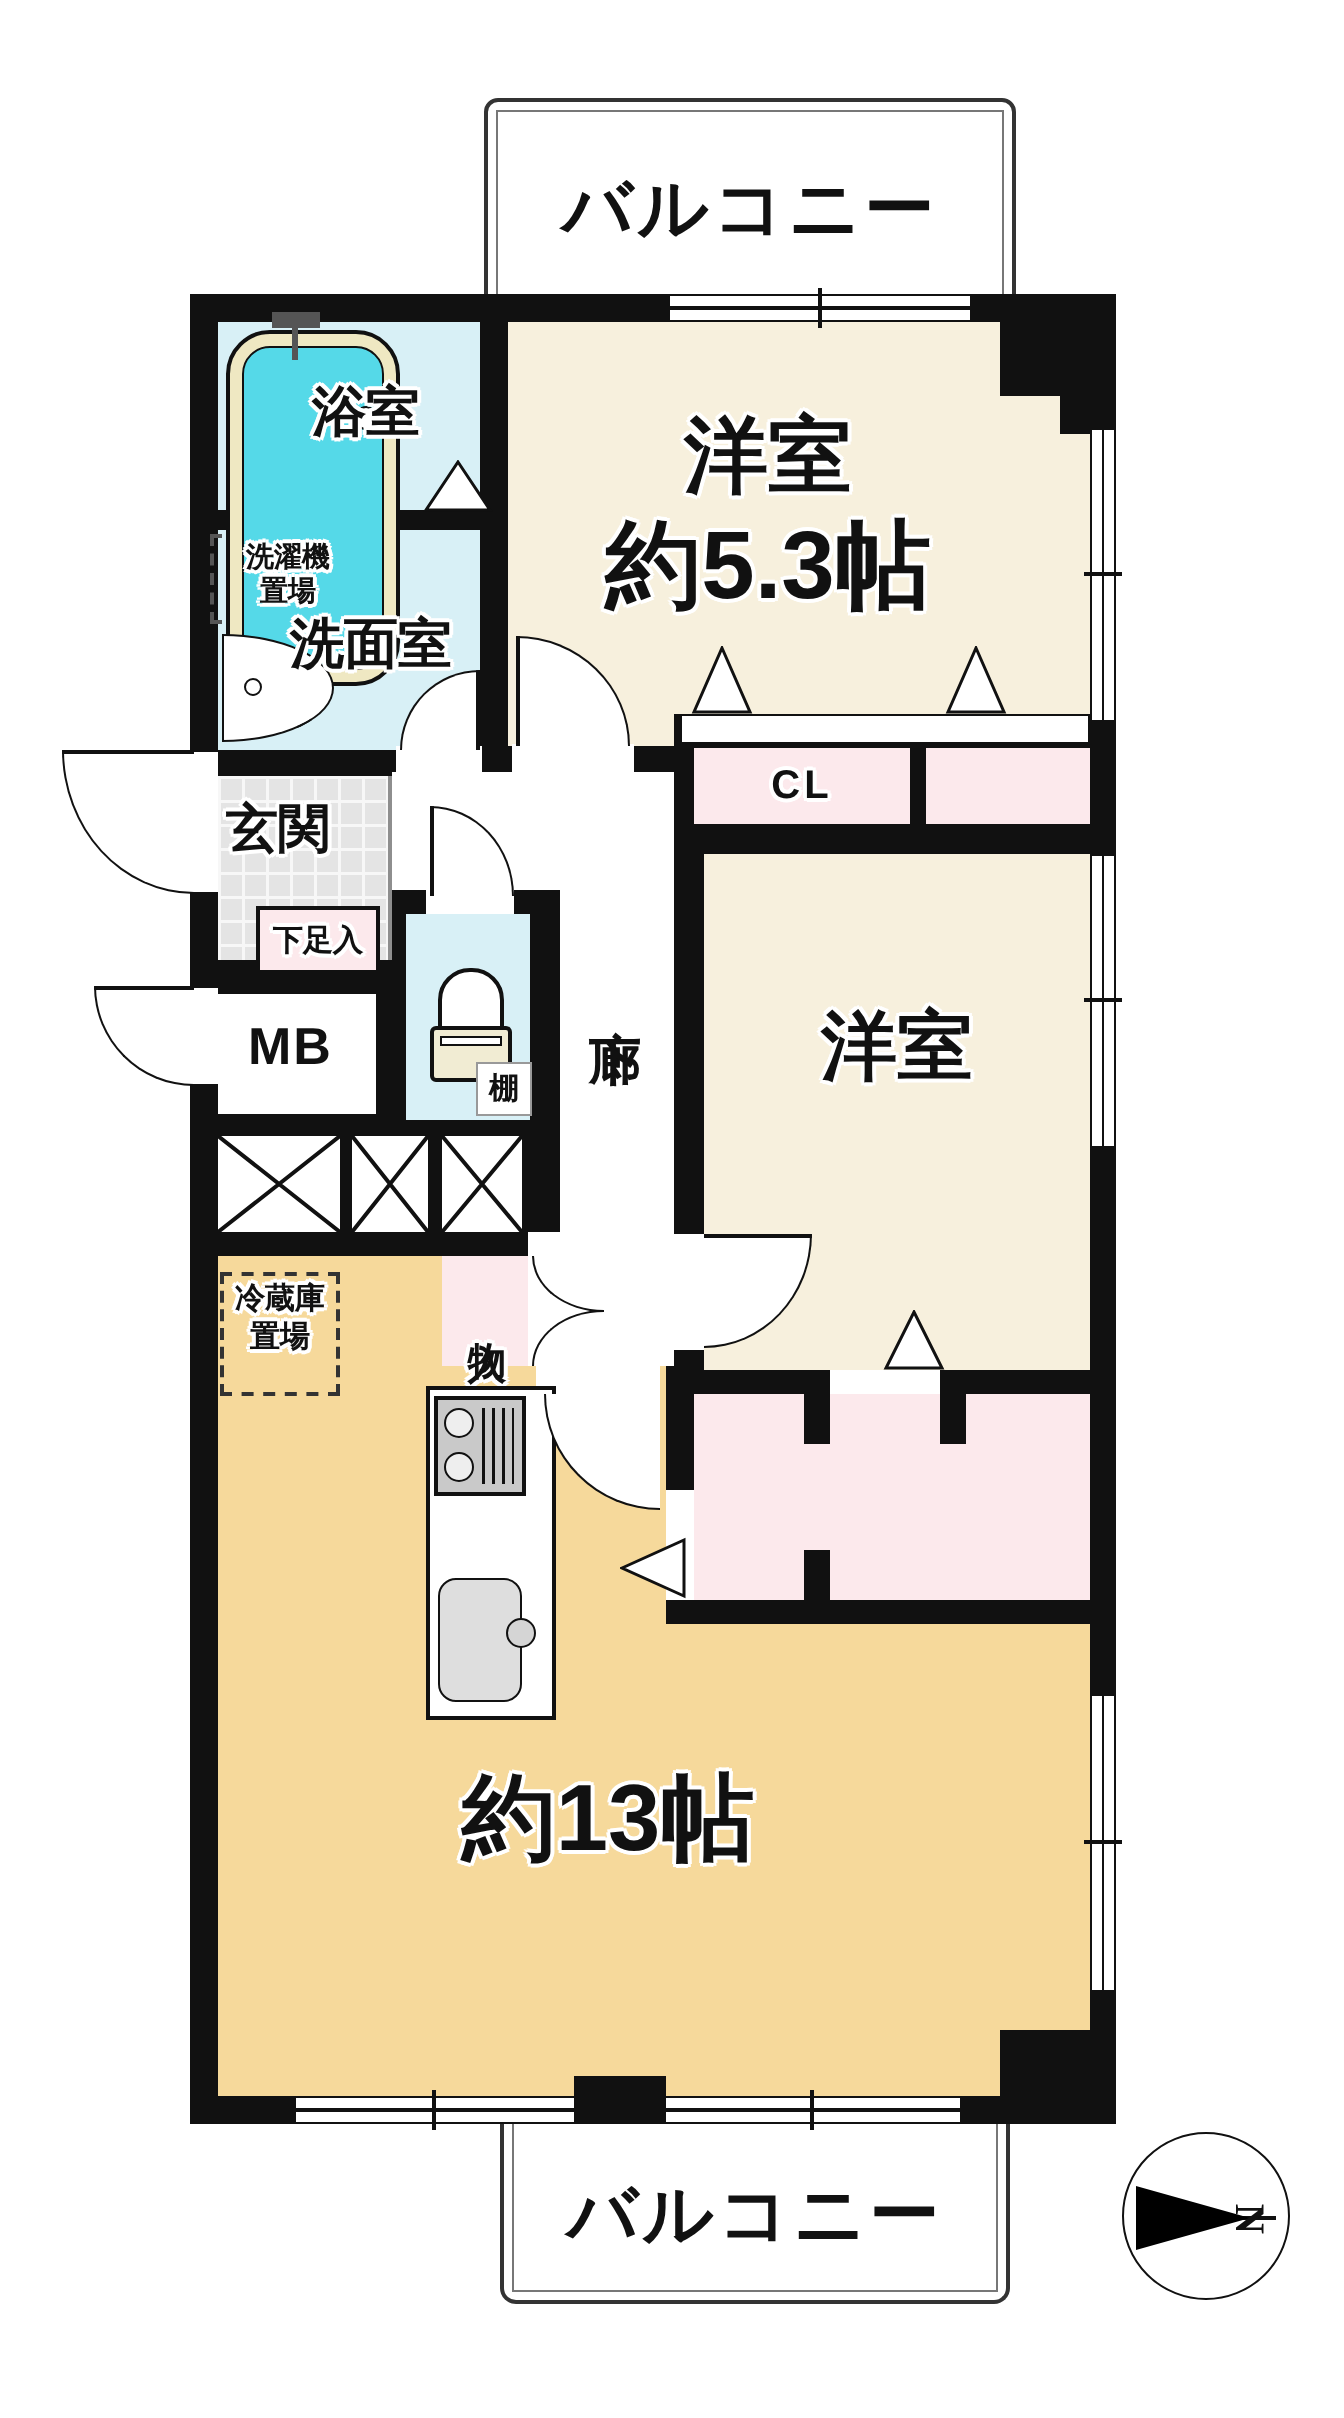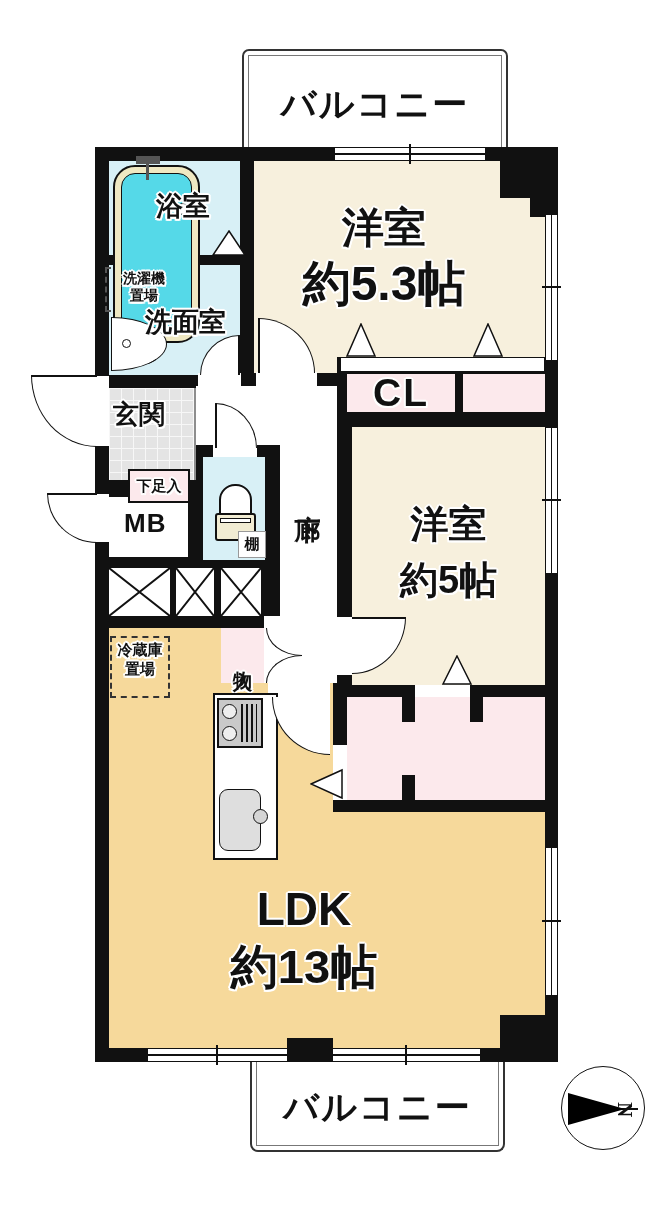--- a/index.html
+++ b/index.html
@@ -76,27 +76,27 @@
   <div class="a white" style="left:256px;top:372px;width:61px;height:14px"></div>
   <div class="a white" style="left:337px;top:617px;width:15px;height:58px"></div>
   <div class="a white" style="left:268px;top:683px;width:62px;height:14px"></div>
   <div class="a white" style="left:415px;top:685px;width:55px;height:12px"></div>
   <div class="a white" style="left:333px;top:745px;width:14px;height:55px"></div>
   <div class="a" style="left:95px;top:375px;width:14px;height:72px;background:#fff;border-top:1.5px solid #111;border-bottom:1.5px solid #111"></div>
   <div class="a" style="left:95px;top:493px;width:14px;height:50px;background:#fff;border-top:1.5px solid #111;border-bottom:1.5px solid #111"></div>
 
   <div class="a" style="left:340px;top:357px;width:205px;height:15px;background:#fff;border:1.5px solid #111"></div>
   <div class="a pink ctr" style="left:347px;top:374px;width:108px;height:38px">
-    <span class="lbl" style="font-size:39px;letter-spacing:2px">CL</span>
+    <span class="lbl" style="font-size:20px;letter-spacing:2px">CL</span>
   </div>
   <div class="a pink" style="left:463px;top:374px;width:82px;height:38px"></div>
   <div class="a pink ctr" style="left:221px;top:628px;width:43px;height:55px">
     <span class="lbl vert" style="font-size:19px">物入</span>
   </div>
-  <div class="a ctr" style="left:128px;top:469px;width:62px;height:34px;background:var(--pink,#fce9ec);border:2px solid #111">
+  <div class="a ctr" style="left:128px;top:453px;width:62px;height:34px;background:var(--pink,#fce9ec);border:2px solid #111">
     <span class="lbl" style="font-size:15px">下足入</span>
   </div>
   <div class="a" style="left:110px;top:636px;width:60px;height:62px;border:2px dashed #333"></div>
   <div class="a" style="left:105px;top:267px;width:48px;height:45px;border:2px dashed #555"></div>
   <div class="a" style="left:213px;top:693px;width:65px;height:167px;background:#fff;border:2px solid #111"></div>
 
   <div class="a wall" style="left:500px;top:147px;width:58px;height:51px"></div>
   <div class="a wall" style="left:530px;top:198px;width:28px;height:19px"></div>
   <div class="a wall" style="left:500px;top:1015px;width:58px;height:47px"></div>
   <div class="a wall" style="left:287px;top:1038px;width:46px;height:24px"></div>
@@ -174,28 +174,26 @@
   <div class="a lbl" style="left:145px;top:304px;font-size:27px">洗面室</div>
   <div class="a lbl" style="left:234px;top:200px;width:300px;text-align:center;font-size:42px;line-height:56px">
     <div>洋室</div>
     <div style="font-size:48px">約5.3帖</div>
   </div>
   <div class="a lbl" style="left:113px;top:397px;font-size:26px">玄関</div>
   <div class="a lbl" style="left:124px;top:508px;font-size:26px;letter-spacing:1px">MB</div>
   <div class="a lbl vert" style="left:291px;top:494px;font-size:26px;letter-spacing:5px">廊下</div>
   <div class="a lbl" style="left:352px;top:496px;width:193px;text-align:center;font-size:38px;line-height:56px">
     <div>洋室</div>
-    <div>約5帖</div>
   </div>
   <div class="a lbl" style="left:102px;top:640px;width:76px;text-align:center;font-size:15px;line-height:19px">
     <div>冷蔵庫</div>
     <div>置場</div>
   </div>
   <div class="a lbl" style="left:158px;top:880px;width:292px;text-align:center;font-size:46px;line-height:58px">
-    <div>LDK</div>
     <div style="font-size:47px">約13帖</div>
   </div>
 
   <div class="a" style="left:561px;top:1066px;width:84px;height:84px;border:1.5px solid #111;border-radius:50%;background:#fff">
     <div style="position:absolute;left:6px;top:41px;width:70px;height:1.5px;background:#111"></div>
     <div style="position:absolute;left:6px;top:26px;width:0;height:0;border-left:57px solid #000;border-top:16px solid transparent;border-bottom:16px solid transparent"></div>
     <div class="a" style="left:55px;top:30px;font-family:'Liberation Serif','DejaVu Serif',serif;font-size:21px;font-weight:700;transform:rotate(90deg);color:#111">N</div>
   </div>
 
 </div>

